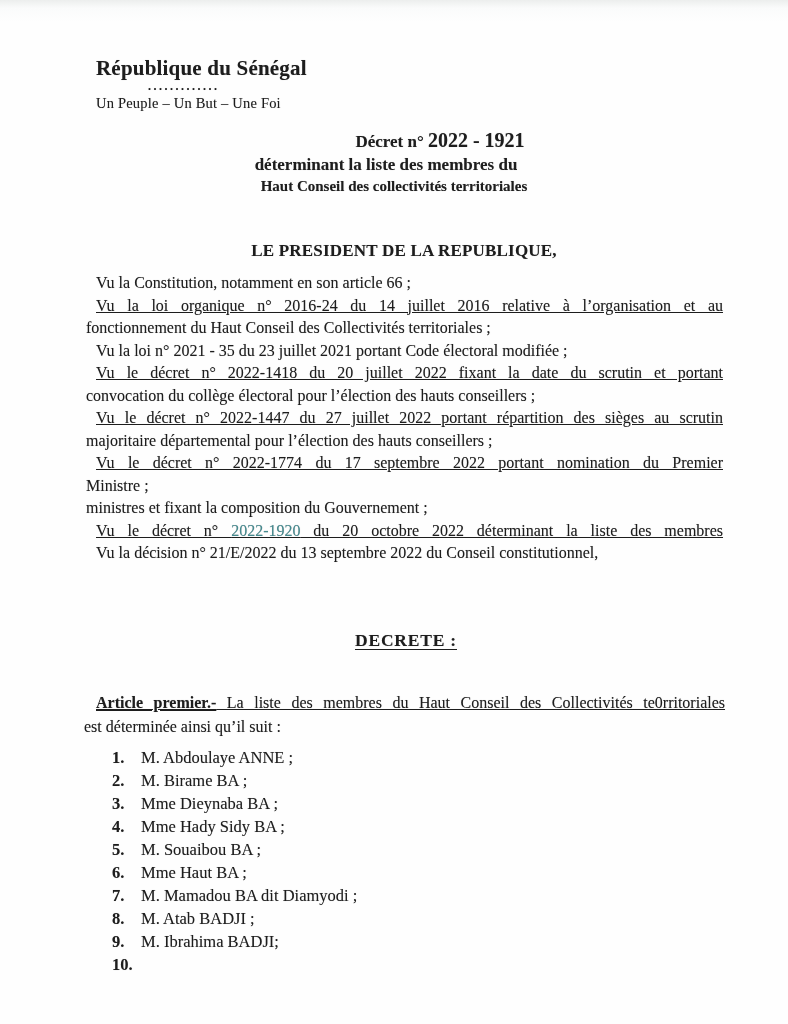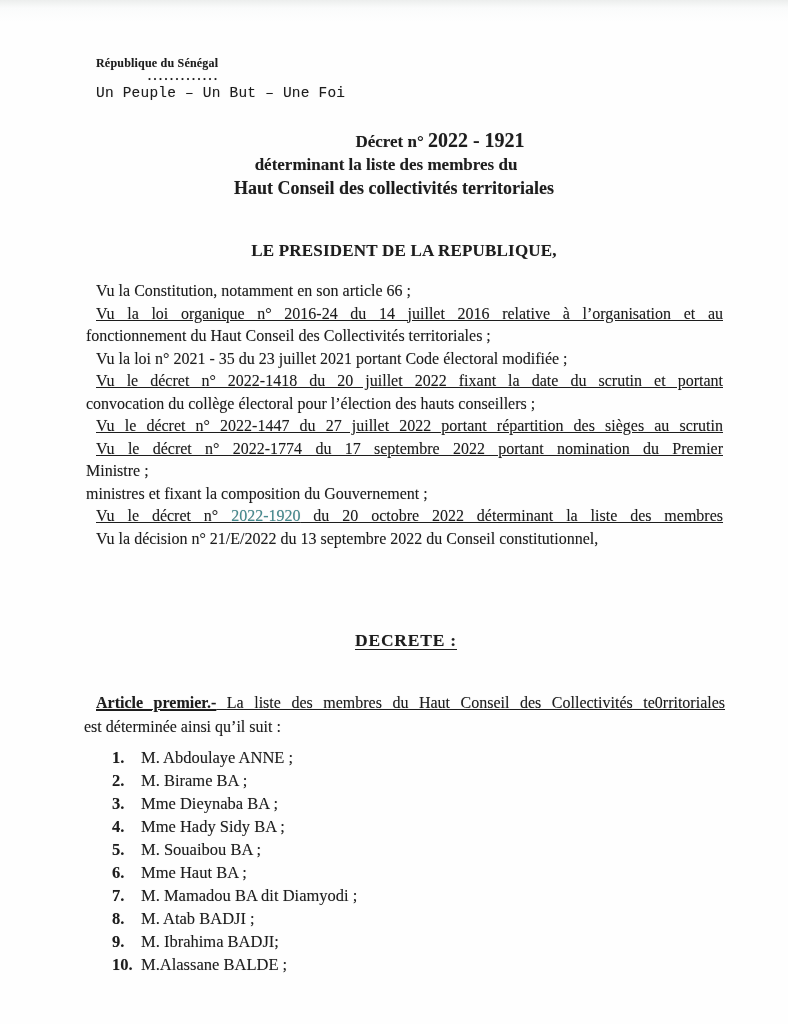--- a/index.html
+++ b/index.html
@@ -4,34 +4,34 @@
 <style>
   html,body { margin:0; padding:0; background:#ffffff; }
   .page {
     position:relative; width:788px; height:1024px; overflow:hidden;
     background:linear-gradient(180deg,#eceeed 0px,#fafbfb 8px,#fefefe 22px,#fefefe 100%);
     font-family:"Liberation Serif","DejaVu Serif",serif;
     color:#1d1d1d;
     text-shadow:0 0 0.7px rgba(30,30,30,0.35);
   }
   .header { position:absolute; left:96px; top:56px; }
-  .country { font-size:12px; font-weight:bold; letter-spacing:0.2px; white-space:nowrap; }
+  .country { font-size:21px; font-weight:bold; letter-spacing:0.2px; white-space:nowrap; }
   .dots { margin:-2px 0 0 52px; font-size:12px; font-weight:bold; letter-spacing:2.5px; line-height:14px; }
-  .motto { font-size:14.5px; margin-top:2px; letter-spacing:0.2px; white-space:nowrap;font-family:Liberation Mono, monospace; }
+  .motto { font-size:14.5px; margin-top:2px; letter-spacing:0.2px; white-space:nowrap; }
 
   .titleblock { position:absolute; top:129px; left:0; width:788px; text-align:center; font-weight:bold; }
   .title-line1 { font-size:17px; transform:translateX(46px); height:26px; }
   .title-num { font-size:20px; }
   .title-line2 { font-size:17px; height:23px; transform:translateX(-8px); }
-  .title-line3 { font-size:18px; height:23px; }
+  .title-line3 { font-size:15px; height:23px; }
 
   .president { position:absolute; top:241px; left:0; width:788px; text-align:center;
     font-weight:bold; font-size:17px; letter-spacing:0.2px; transform:translateX(10px); }
 
-  .visas { position:absolute; top:280px; left:86px; width:637px; font-size:16px; line-height:22.5px; }
+  .visas { position:absolute; top:272px; left:86px; width:637px; font-size:16px; line-height:22.5px; }
   .vline { min-height:22.5px; }
   .vfirst { text-indent:10px; }
   .j { text-align:justify; text-align-last:justify;text-decoration:underline; }
   .link-teal { }
 
   .decrete { position:absolute; top:630px; left:0; width:788px; text-align:center;
     font-weight:bold; font-size:17.5px; letter-spacing:0.8px; transform:translateX(12px);
     text-decoration:underline; text-underline-offset:3px; }
 
   .article { position:absolute; top:691px; left:84px; width:641px; font-size:16px; line-height:24px; }
@@ -61,20 +61,21 @@
   <div class="president">LE PRESIDENT DE LA REPUBLIQUE,</div>
 
   <div class="visas">
     <div class="vline vfirst">Vu la Constitution, notamment en son article 66 ;</div>
     <div class="vline vfirst j">Vu la loi organique n° 2016-24 du 14 juillet 2016 relative à l’organisation et au</div>
     <div class="vline">fonctionnement du Haut Conseil des Collectivités territoriales ;</div>
     <div class="vline vfirst">Vu la loi n° 2021 - 35 du 23 juillet 2021 portant Code électoral modifiée ;</div>
     <div class="vline vfirst j">Vu le décret n° 2022-1418 du 20 juillet 2022 fixant la date du scrutin et portant</div>
     <div class="vline">convocation du collège électoral pour l’élection des hauts conseillers ;</div>
     <div class="vline vfirst j">Vu le décret n° 2022-1447 du 27 juillet 2022 portant répartition des sièges au scrutin</div>
+    <div class="vline">majoritaire départemental pour l’élection des hauts conseillers ;</div>
     <div class="vline vfirst j">Vu le décret n° 2022-1774 du 17 septembre 2022 portant nomination du Premier</div>
     <div class="vline">Ministre ;</div>
     <div class="vline">ministres et fixant la composition du Gouvernement ;</div>
     <div class="vline vfirst j"><span>Vu le décret n° </span><span class="link-teal" style="color: rgb(69, 139, 144);">2022-1920</span><span> du 20 octobre 2022 déterminant la liste des membres</span></div>
     <div class="vline vfirst">Vu la décision n° 21/E/2022 du 13 septembre 2022 du Conseil constitutionnel,</div>
   </div>
 
   <div class="decrete">DECRETE :</div>
 
   <div class="article">
@@ -114,17 +115,16 @@
     <div class="member">
         <span class="m-num">8.</span>
         <span>M. Atab BADJI ;</span>
       </div>
     <div class="member">
         <span class="m-num">9.</span>
         <span>M. Ibrahima BADJI;</span>
       </div>
     <div class="member">
         <span class="m-num">10.</span>
-        <span>M.Alassane BALDE ;</span>
       </div>
   </div>
 
 </div>
 
 </body></html>

